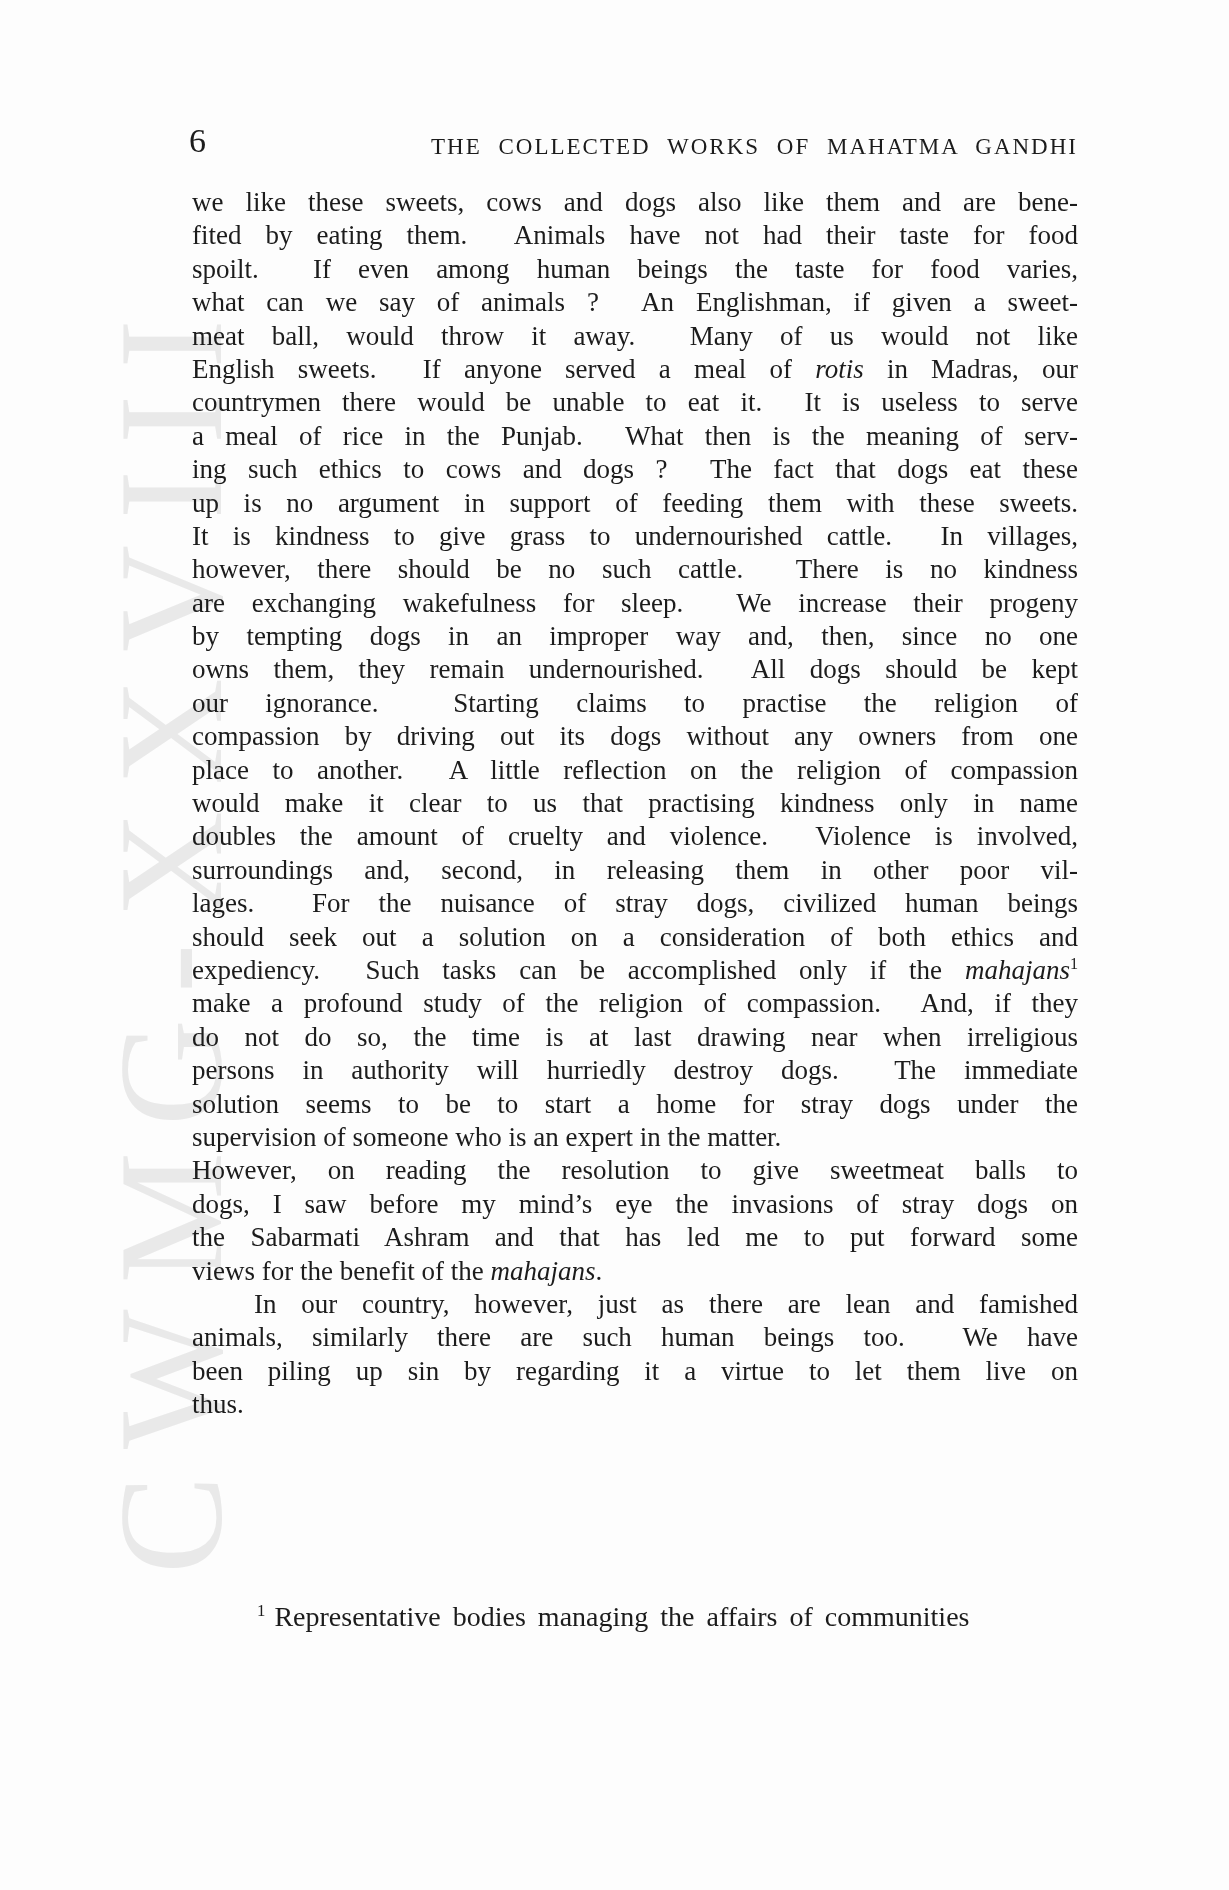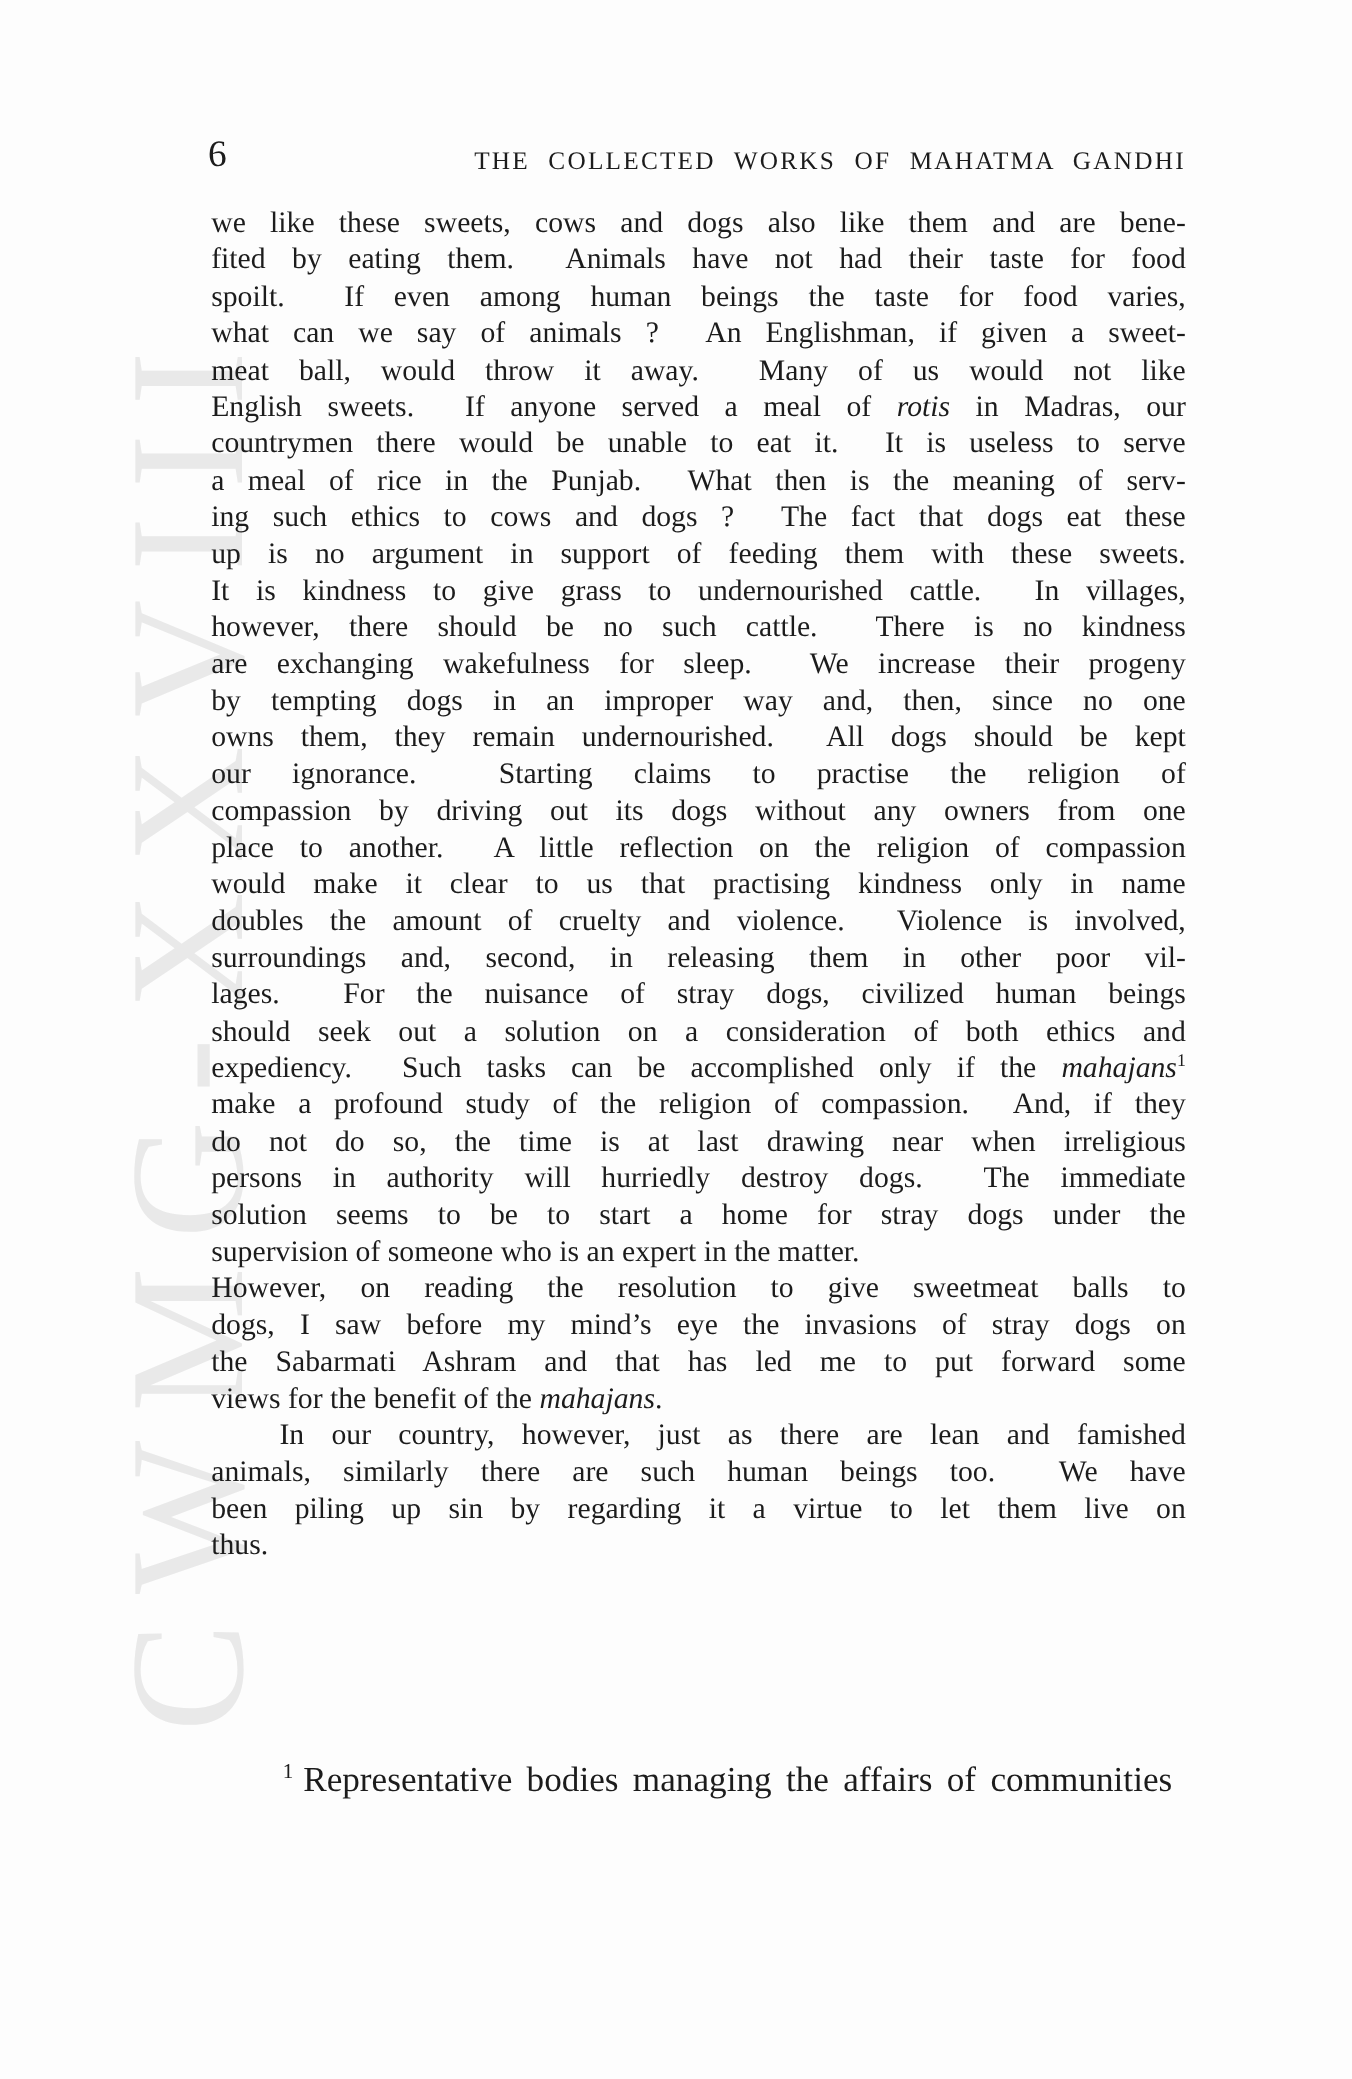--- a/index.html
+++ b/index.html
@@ -75,21 +75,21 @@
     vertical-align: super;
     line-height: 0;
   }
   .footnote {
     position: absolute;
     left: 192px;
     top: 1602px;
     width: 886px;
     padding-left: 65px;
     box-sizing: border-box;
-    font-size: 32px;
+    font-size: 28px;
     line-height: 30px;
     word-spacing: 5px;
     z-index: 1;
   }
   .footnote sup { margin-right: 9px; }
 </style>
 </head>
 <body>
 
 <div class="page">

